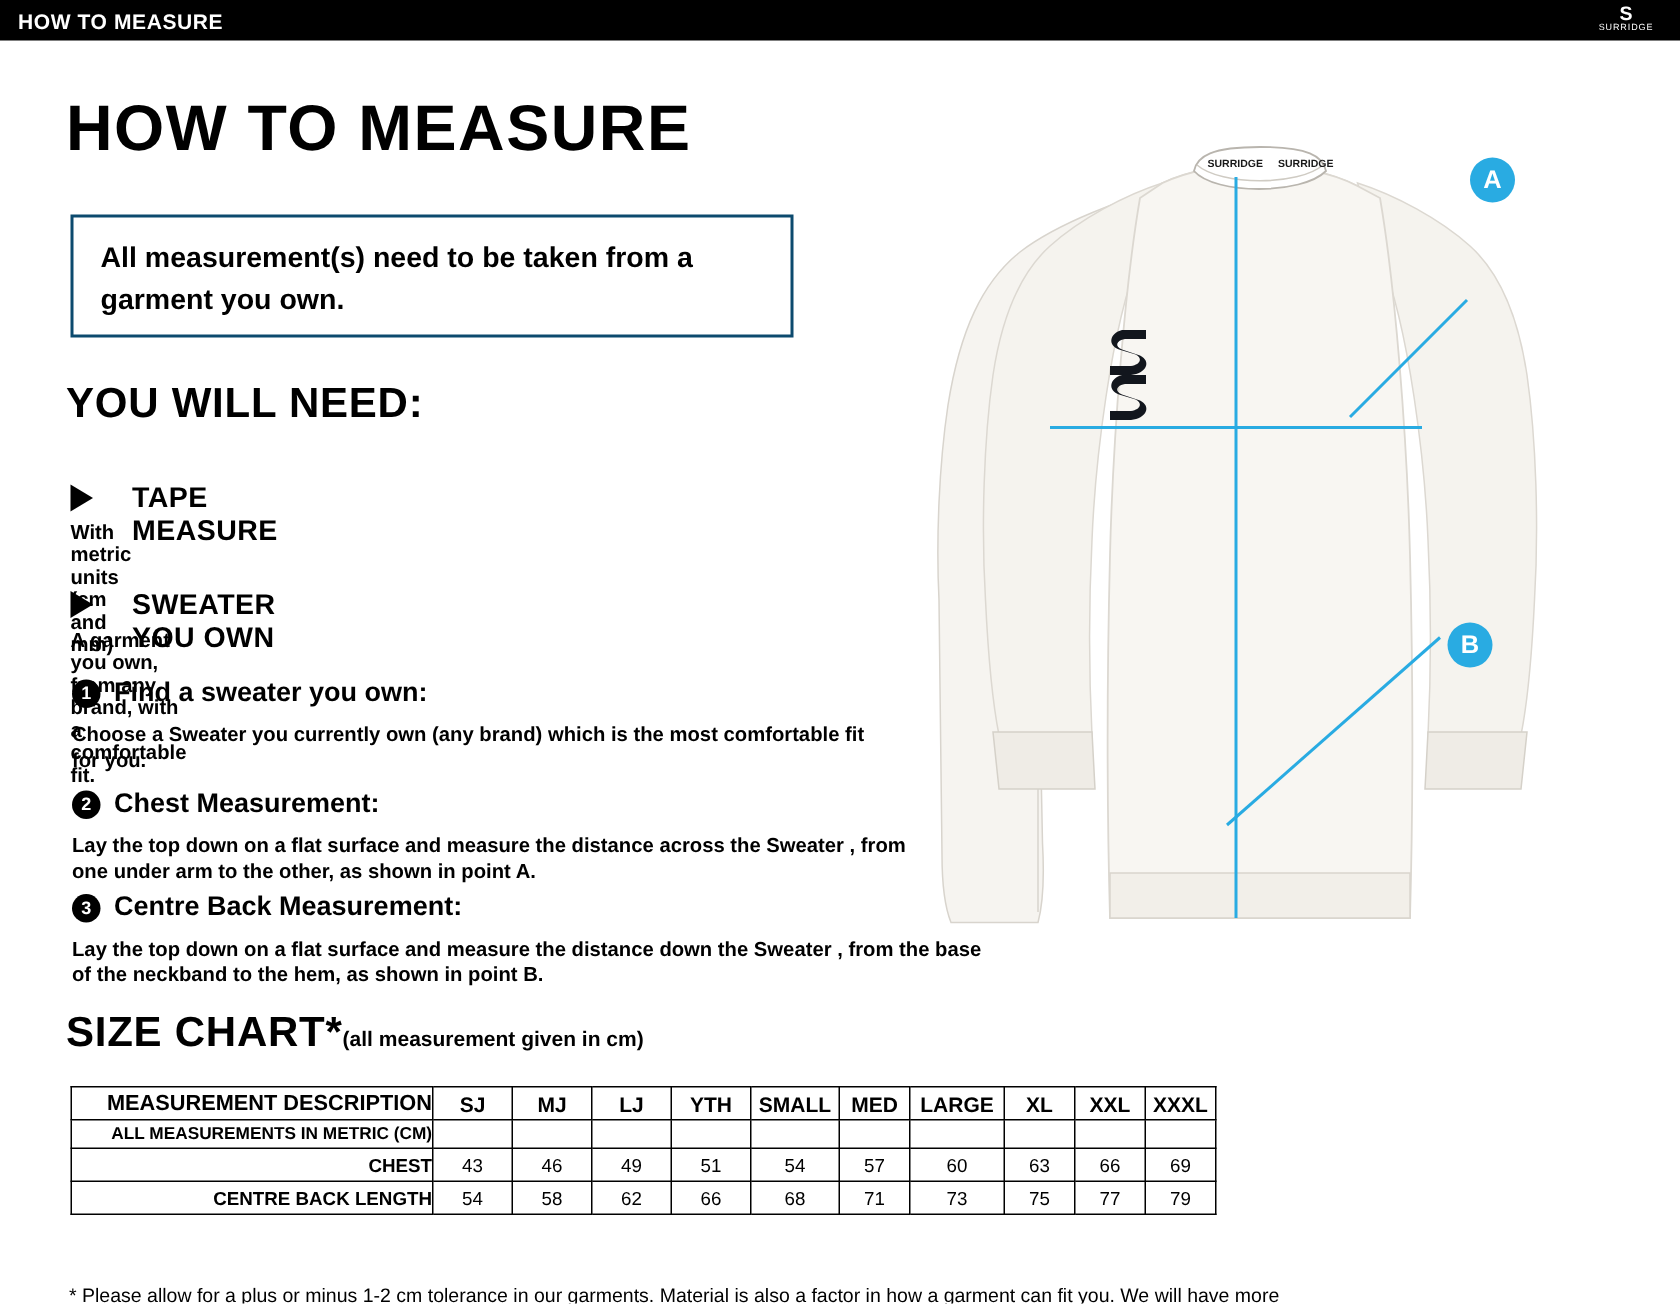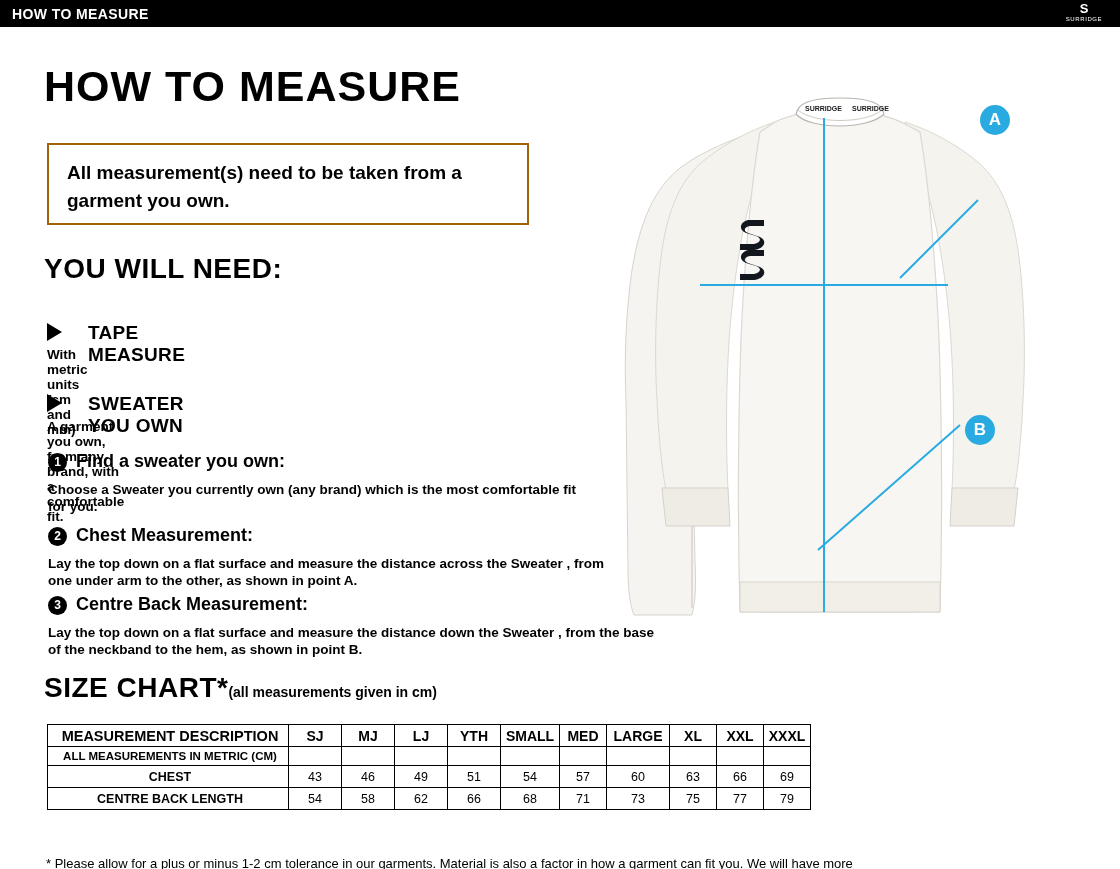--- a/index.html
+++ b/index.html
@@ -57,21 +57,21 @@
     font-size: 43px;
     font-weight: bold;
     letter-spacing: 1px;
   }
 
   .callout {
     position: absolute;
     left: 47px; top: 143px;
     width: 482px;
     height: 82px;
-    border: 2px solid #a16207;
+    border: 2px solid #0c4a6e;
     box-sizing: border-box;
   }
   .callout-text {
     position: absolute;
     left: 18px; top: 14px;
     width: 450px;
     font-size: 19px;
     font-weight: bold;
     line-height: 28px;
   }
@@ -150,21 +150,21 @@
     font-size: 12.5px;
   }
   table.size-chart td, table.size-chart th {
     border: 1px solid #000;
     padding: 0;
     height: 21px;
     text-align: center;
     font-weight: bold;
   }
   table.size-chart th.desc, table.size-chart td.desc {
-    text-align: center;
+    text-align: right;
     padding-left: 4px;
     width: 236px;
   }
   table.size-chart thead th {
     font-size: 14px;
   }
   table.size-chart thead th.desc { font-size: 14.5px; }
   table.size-chart tbody td { font-weight: normal; font-size: 12.5px; }
   table.size-chart tbody td.desc { font-weight: bold; }
   table.size-chart tr.metric-row td { height: 18px; font-size: 11.5px; }
@@ -244,21 +244,21 @@
   <div class="step-body" style="left:48px; top:555px; width:560px;">Lay the top down on a flat surface and measure the distance across the Sweater , from one under arm to the other, as shown in point A.</div>
 </div>
 
 <div>
   <div class="num-badge" style="left:48px; top:596px;">3</div>
   <div class="step-head" style="left:76px; top:594px;">Centre Back Measurement:</div>
   <div class="step-body" style="left:48px; top:624px; width:610px;">Lay the top down on a flat surface and measure the distance down the Sweater , from the base of the neckband to the hem, as shown in point B.</div>
 </div>
 
 <div class="chart-title">
-  <span>SIZE CHART</span><span class="star">*</span><span class="sub">(all measurements given in cm)</span>
+  <span>SIZE CHART</span><span class="star">*</span><span class="sub">(all measurement given in cm)</span>
 </div>
 
 <table class="size-chart">
   <thead>
     <tr>
       <th class="desc">MEASUREMENT DESCRIPTION</th>
       <th class="col-narrow">SJ</th>
       <th class="col-narrow">MJ</th>
       <th class="col-narrow">LJ</th>
       <th class="col-narrow">YTH</th>

